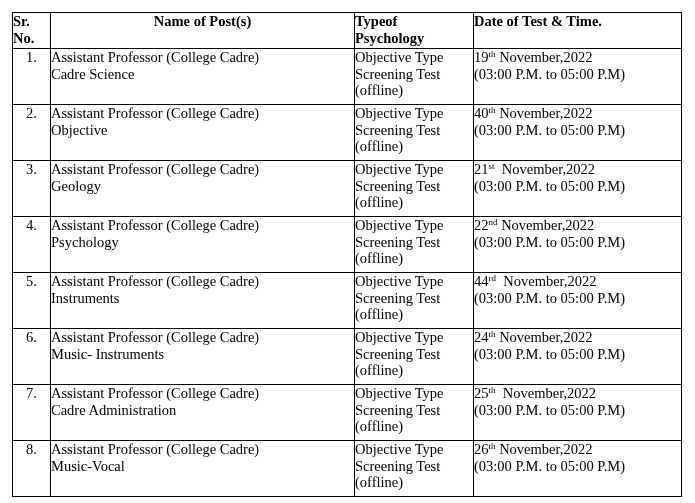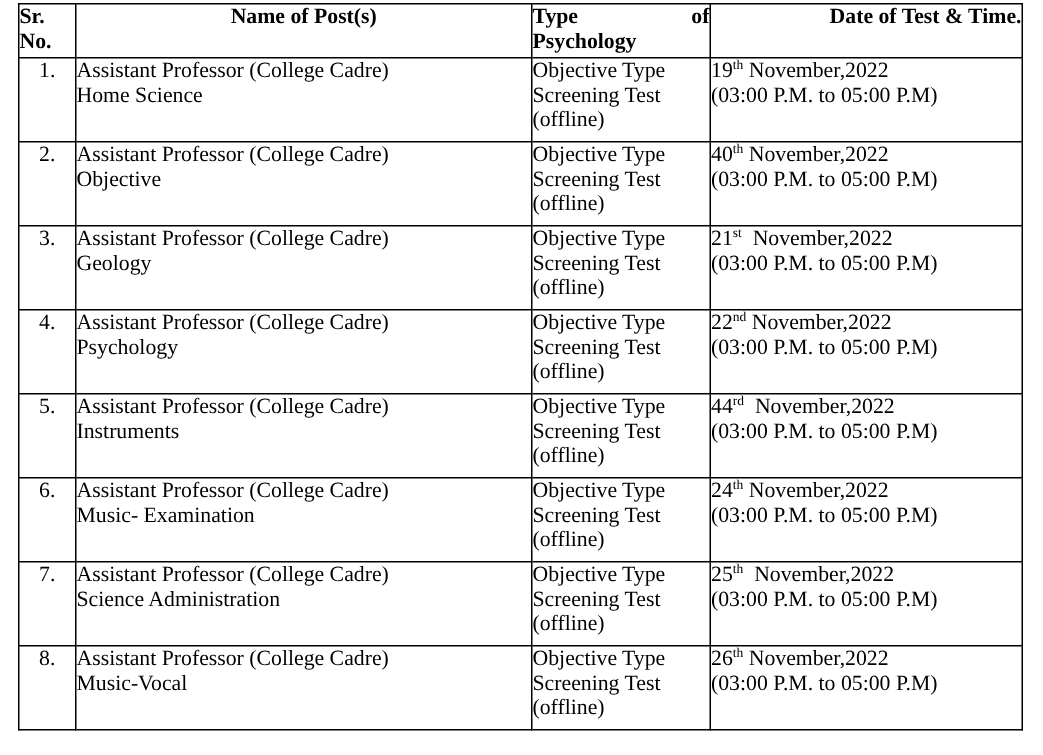--- a/index.html
+++ b/index.html
@@ -1,27 +1,27 @@
 <!DOCTYPE html>
 <html><head>
 <meta charset="utf-8">
 <style>
   html, body { margin:0; padding:0; background:#ffffff; }
   body { width:695px; height:503px; position:relative; overflow:hidden;
          font-family:"Liberation Serif","DejaVu Serif",serif; color:#000; }
-  table.sched { position:absolute; left:12px; top:2px; border-collapse:collapse;
+  table.sched { position:absolute; left:12px; top:12px; border-collapse:collapse;
                 table-layout:fixed; width:669px; }
   table.sched td, table.sched th { border:1.3px solid #000; padding:0; vertical-align:top;
                 font-size:14.5px; line-height:16.5px; }
   th { font-weight:bold; height:35px; }
   th.sr { text-align:left; padding-left:1px; }
   th.name { }
   th.type { text-align:left; padding-left:3px; padding-right:3px; }
-  th.type .row1 { display:flex; justify-content:space-between; }
-  th.date { text-align:right; }
+  th.type .row1 { display:flex; }
+  th.date { text-align:left; }
   td { height:55px; }
   td.sr { text-align:center; }
   td.name, td.type, td.date { }
   sup { font-size:9px; line-height:0; vertical-align:5px; }
   col.c1 { width:38px; } col.c2 { width:304px; } col.c3 { width:119px; } col.c4 { width:208px; }
 </style>
 </head>
 <body>
 
 <table class="sched">
@@ -46,21 +46,21 @@
         <div>Psychology</div>
       </th>
       <th class="date">Date of  Test &amp; Time.</th>
     </tr>
   </thead>
   <tbody id="rows">
   <tr>
     <td class="sr"><span>1.</span></td>
     <td class="name">
       <div>Assistant Professor (College Cadre)</div>
-      <div>Home Science</div>
+      <div>Cadre Science</div>
     </td>
     <td class="type">
       <div>Objective Type</div>
       <div>Screening Test</div>
       <div>(offline)</div>
     </td>
     <td class="date">
       <div><span>19</span><sup>th</sup><span style="white-space:pre"> November,2022</span></div>
       <div>(03:00 P.M. to 05:00 P.M)</div>
     </td>
@@ -131,38 +131,38 @@
     <td class="date">
       <div><span>44</span><sup>rd</sup><span style="white-space:pre">  November,2022</span></div>
       <div>(03:00 P.M. to 05:00 P.M)</div>
     </td>
   </tr>
 
   <tr>
     <td class="sr"><span>6.</span></td>
     <td class="name">
       <div>Assistant Professor (College Cadre)</div>
-      <div>Music- Examination</div>
+      <div>Music- Instruments</div>
     </td>
     <td class="type">
       <div>Objective Type</div>
       <div>Screening Test</div>
       <div>(offline)</div>
     </td>
     <td class="date">
       <div><span>24</span><sup>th</sup><span style="white-space:pre"> November,2022</span></div>
       <div>(03:00 P.M. to 05:00 P.M)</div>
     </td>
   </tr>
 
   <tr>
     <td class="sr"><span>7.</span></td>
     <td class="name">
       <div>Assistant Professor (College Cadre)</div>
-      <div>Science Administration</div>
+      <div>Cadre Administration</div>
     </td>
     <td class="type">
       <div>Objective Type</div>
       <div>Screening Test</div>
       <div>(offline)</div>
     </td>
     <td class="date">
       <div><span>25</span><sup>th</sup><span style="white-space:pre">  November,2022</span></div>
       <div>(03:00 P.M. to 05:00 P.M)</div>
     </td>

